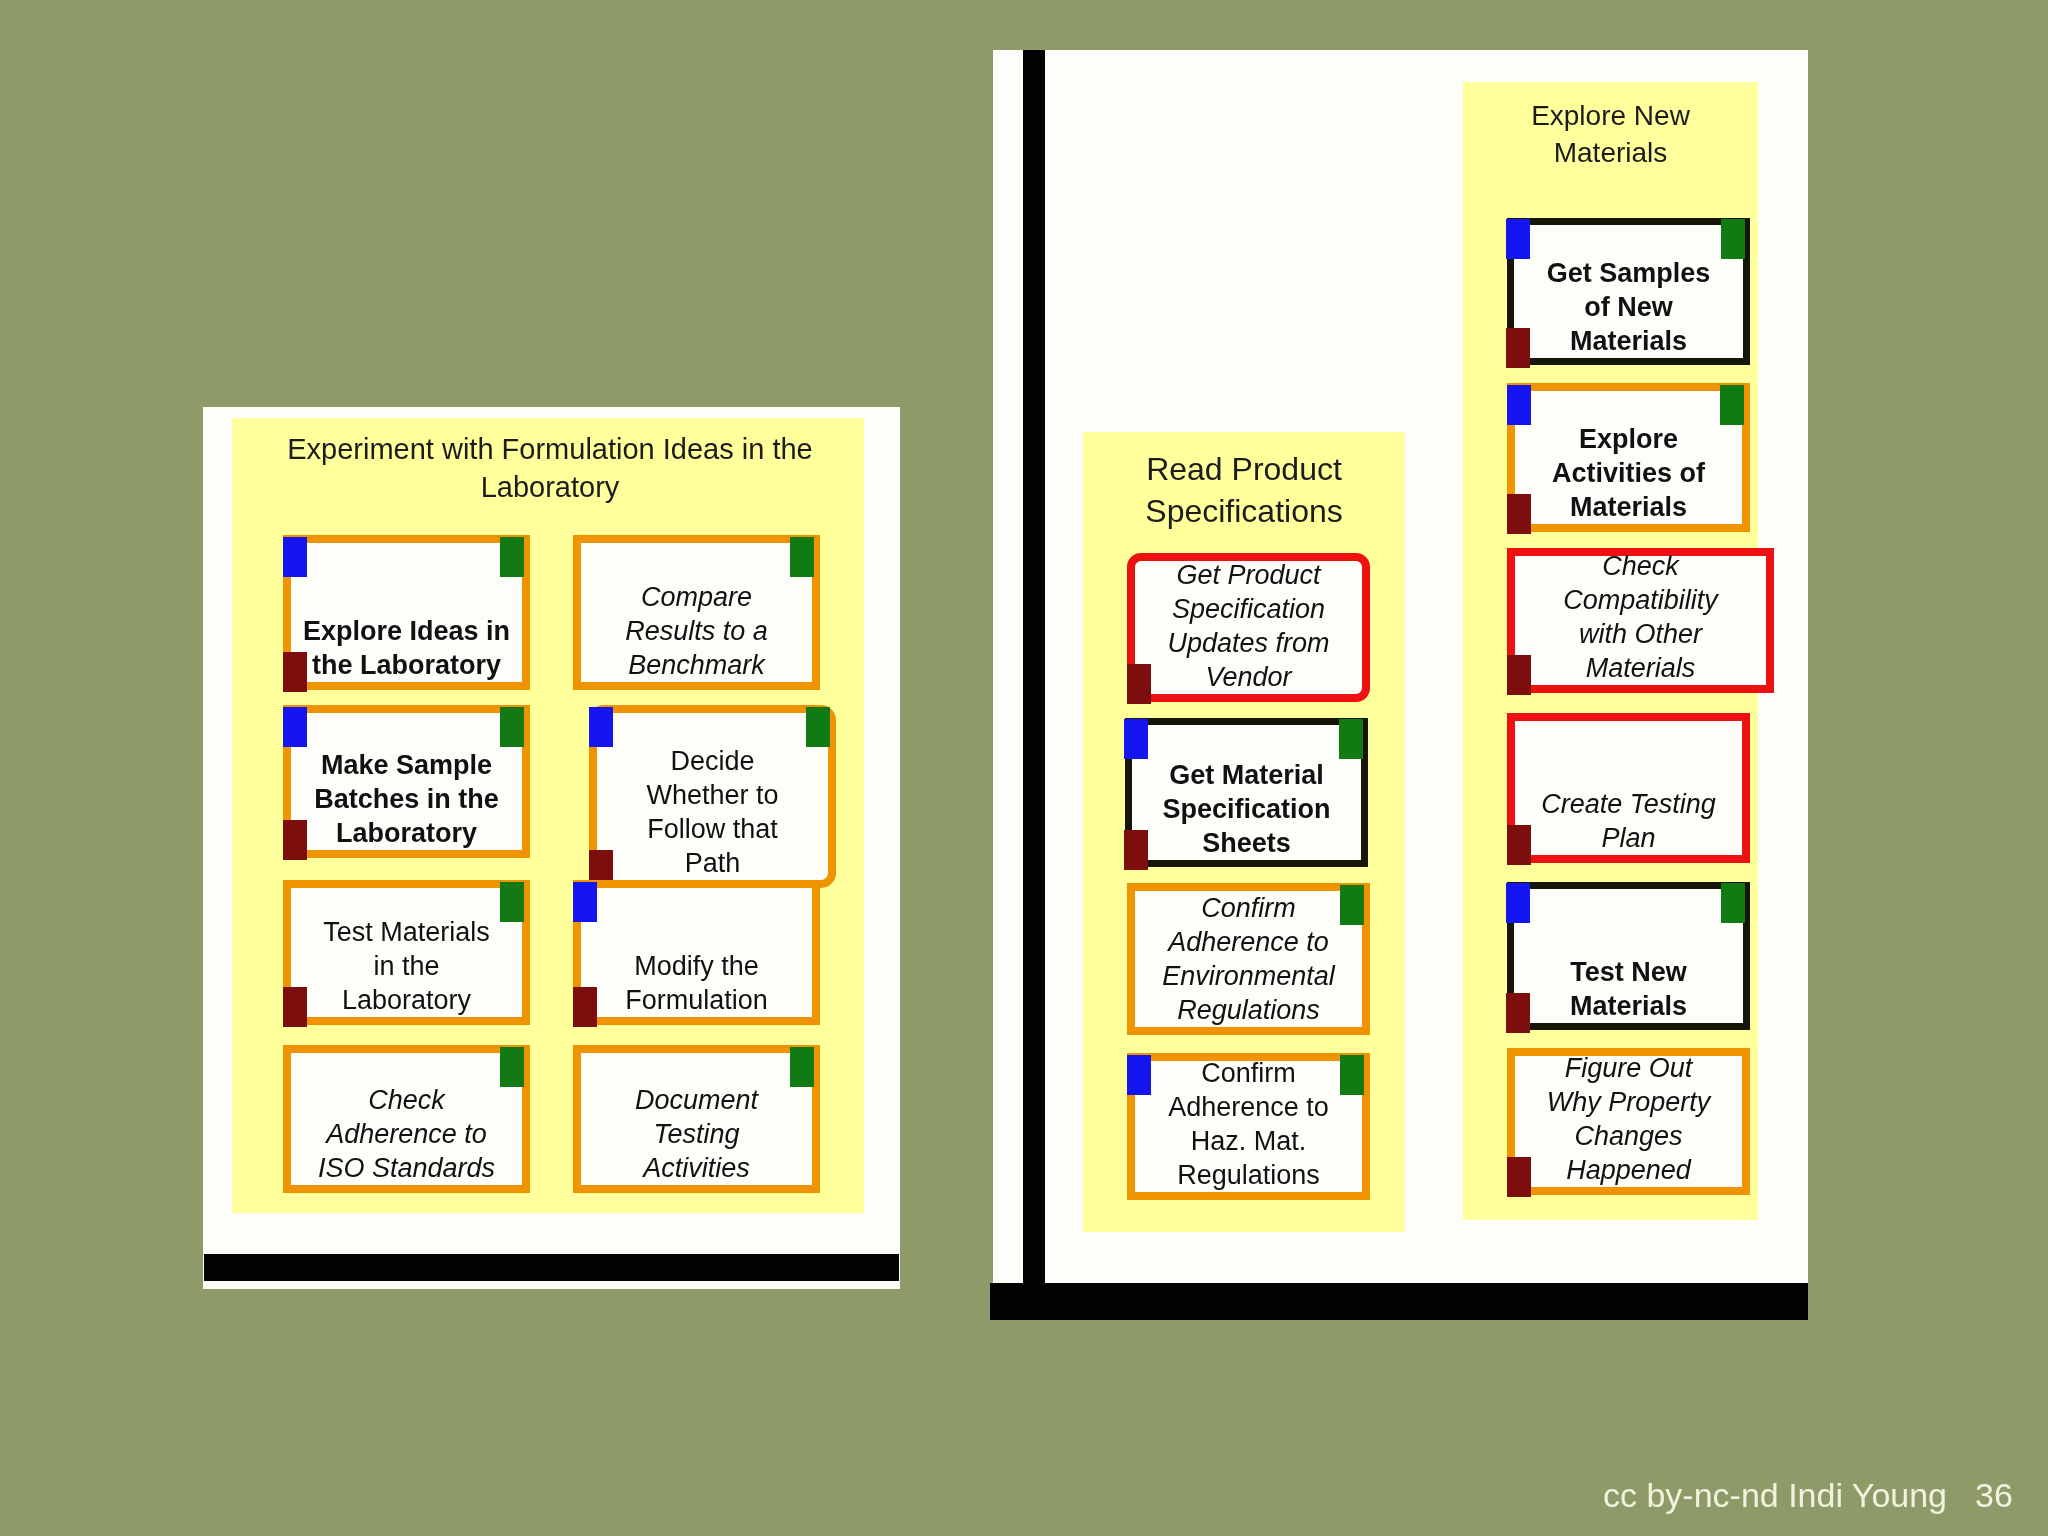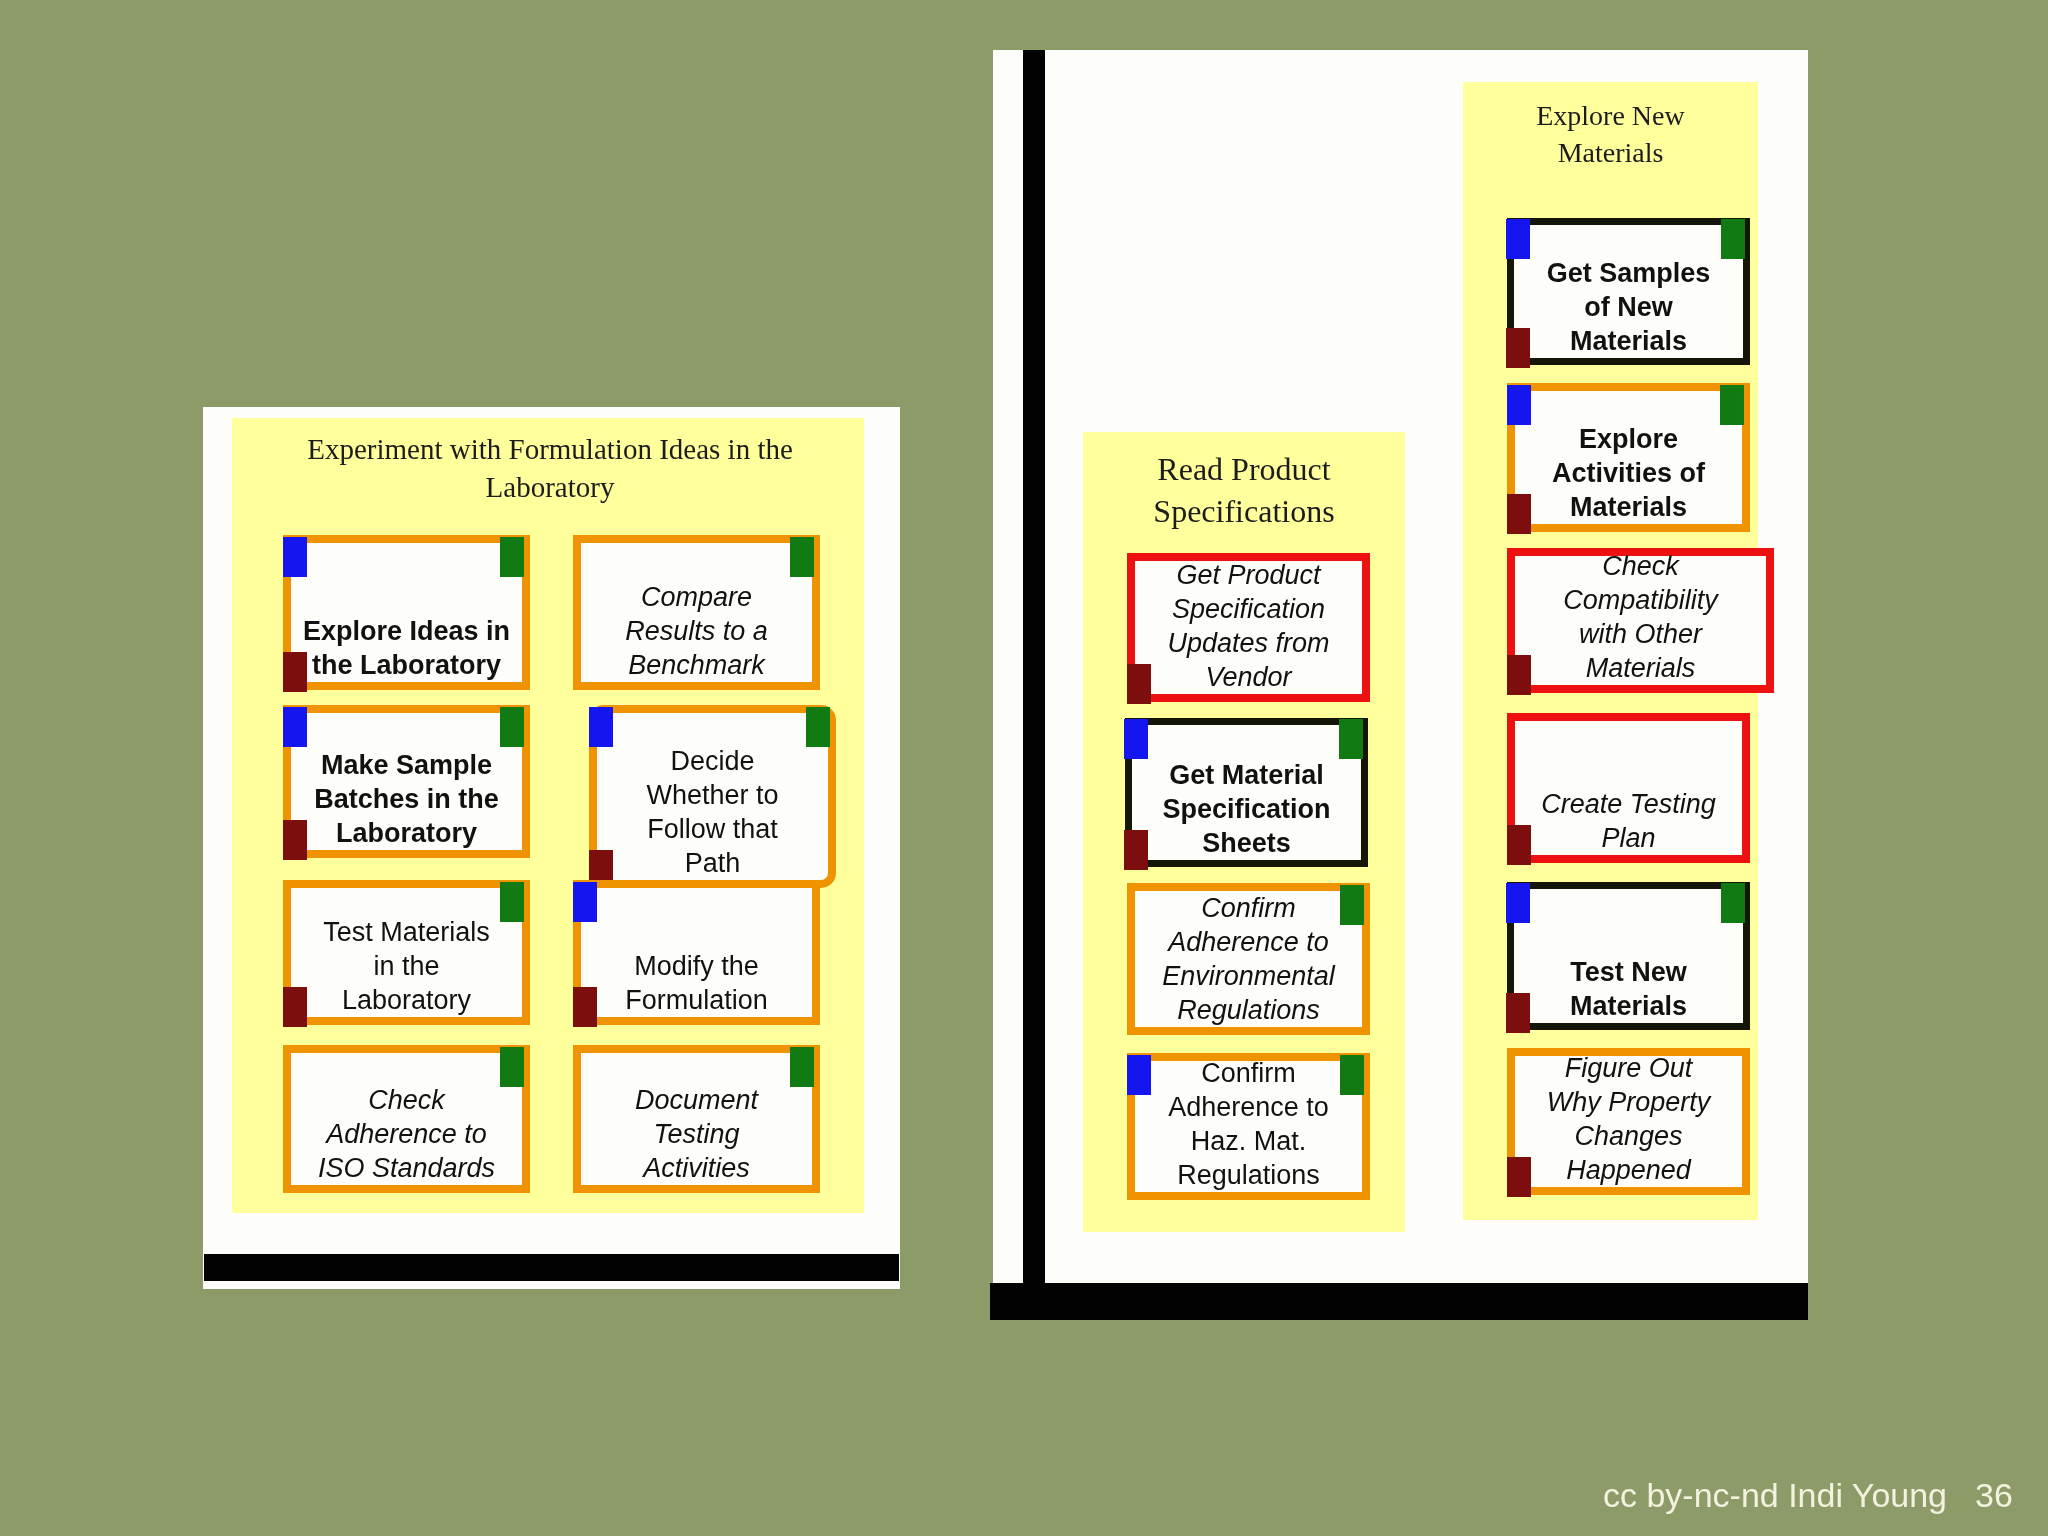--- a/index.html
+++ b/index.html
@@ -7,21 +7,21 @@
     width:2048px;height:1536px;overflow:hidden;
     background:var(--page_bg,#8c9b68);
     font-family:"Liberation Sans","DejaVu Sans",sans-serif;
   }
   .stage{position:relative;width:2048px;height:1536px;}
   .abs{position:absolute;box-sizing:border-box;}
   .panel{background:var(--panel_white,#fdfdfa);}
   .groupbox{background:var(--group_yellow,#ffff9c);}
   .group-title{
     color:#1c1c1c;text-align:center;font-size:29px;line-height:1.32;
-    display:flex;align-items:flex-start;justify-content:center;font-family:Liberation Serif, serif;
+    display:flex;align-items:flex-start;justify-content:center;
   }
   .group-title .tt{display:inline-block;}
   .bar{background:var(--bar_black,#020202);}
   .card{
     background:var(--panel_white,#fdfdfa);
     display:flex;align-items:flex-end;justify-content:center;
     text-align:center;color:#111;font-size:27px;line-height:1.26;
   }
   .card .lbl{max-width:208px;}
   .card.narrow .lbl{max-width:185px;}
@@ -104,21 +104,21 @@
   <div class="abs bar" style="left:1023px;top:50px;width:22px;height:1233px;"></div>
 
   <div class="abs bar" style="left:990px;top:1283px;width:818px;height:37px;"></div>
 
   <div class="abs groupbox" style="left:1083px;top:432px;width:322px;height:800px;"></div>
 
   <div class="abs group-title" style="left:1083px;top:448px;width:322px;height:90px;font-size:32px;">
     <span class="tt" style="max-width:250px;">Read Product Specifications</span>
   </div>
 
-  <div class="abs card b-red italic narrow" style="left:1127px;top:553px;width:243px;height:149px;">
+  <div class="abs card b-red italic narrow" style="left:1127px;top:553px;width:243px;height:149px;border-radius:14px;">
     <span class="sq bl"></span>
     <div class="lbl">Get Product Specification Updates from Vendor</div>
   </div>
 
   <div class="abs card b-black bold" style="left:1125px;top:718px;width:243px;height:149px;">
     <span class="sq tl"></span>
     <span class="sq tr"></span>
     <span class="sq bl"></span>
     <div class="lbl">Get Material Specification Sheets</div>
   </div>

